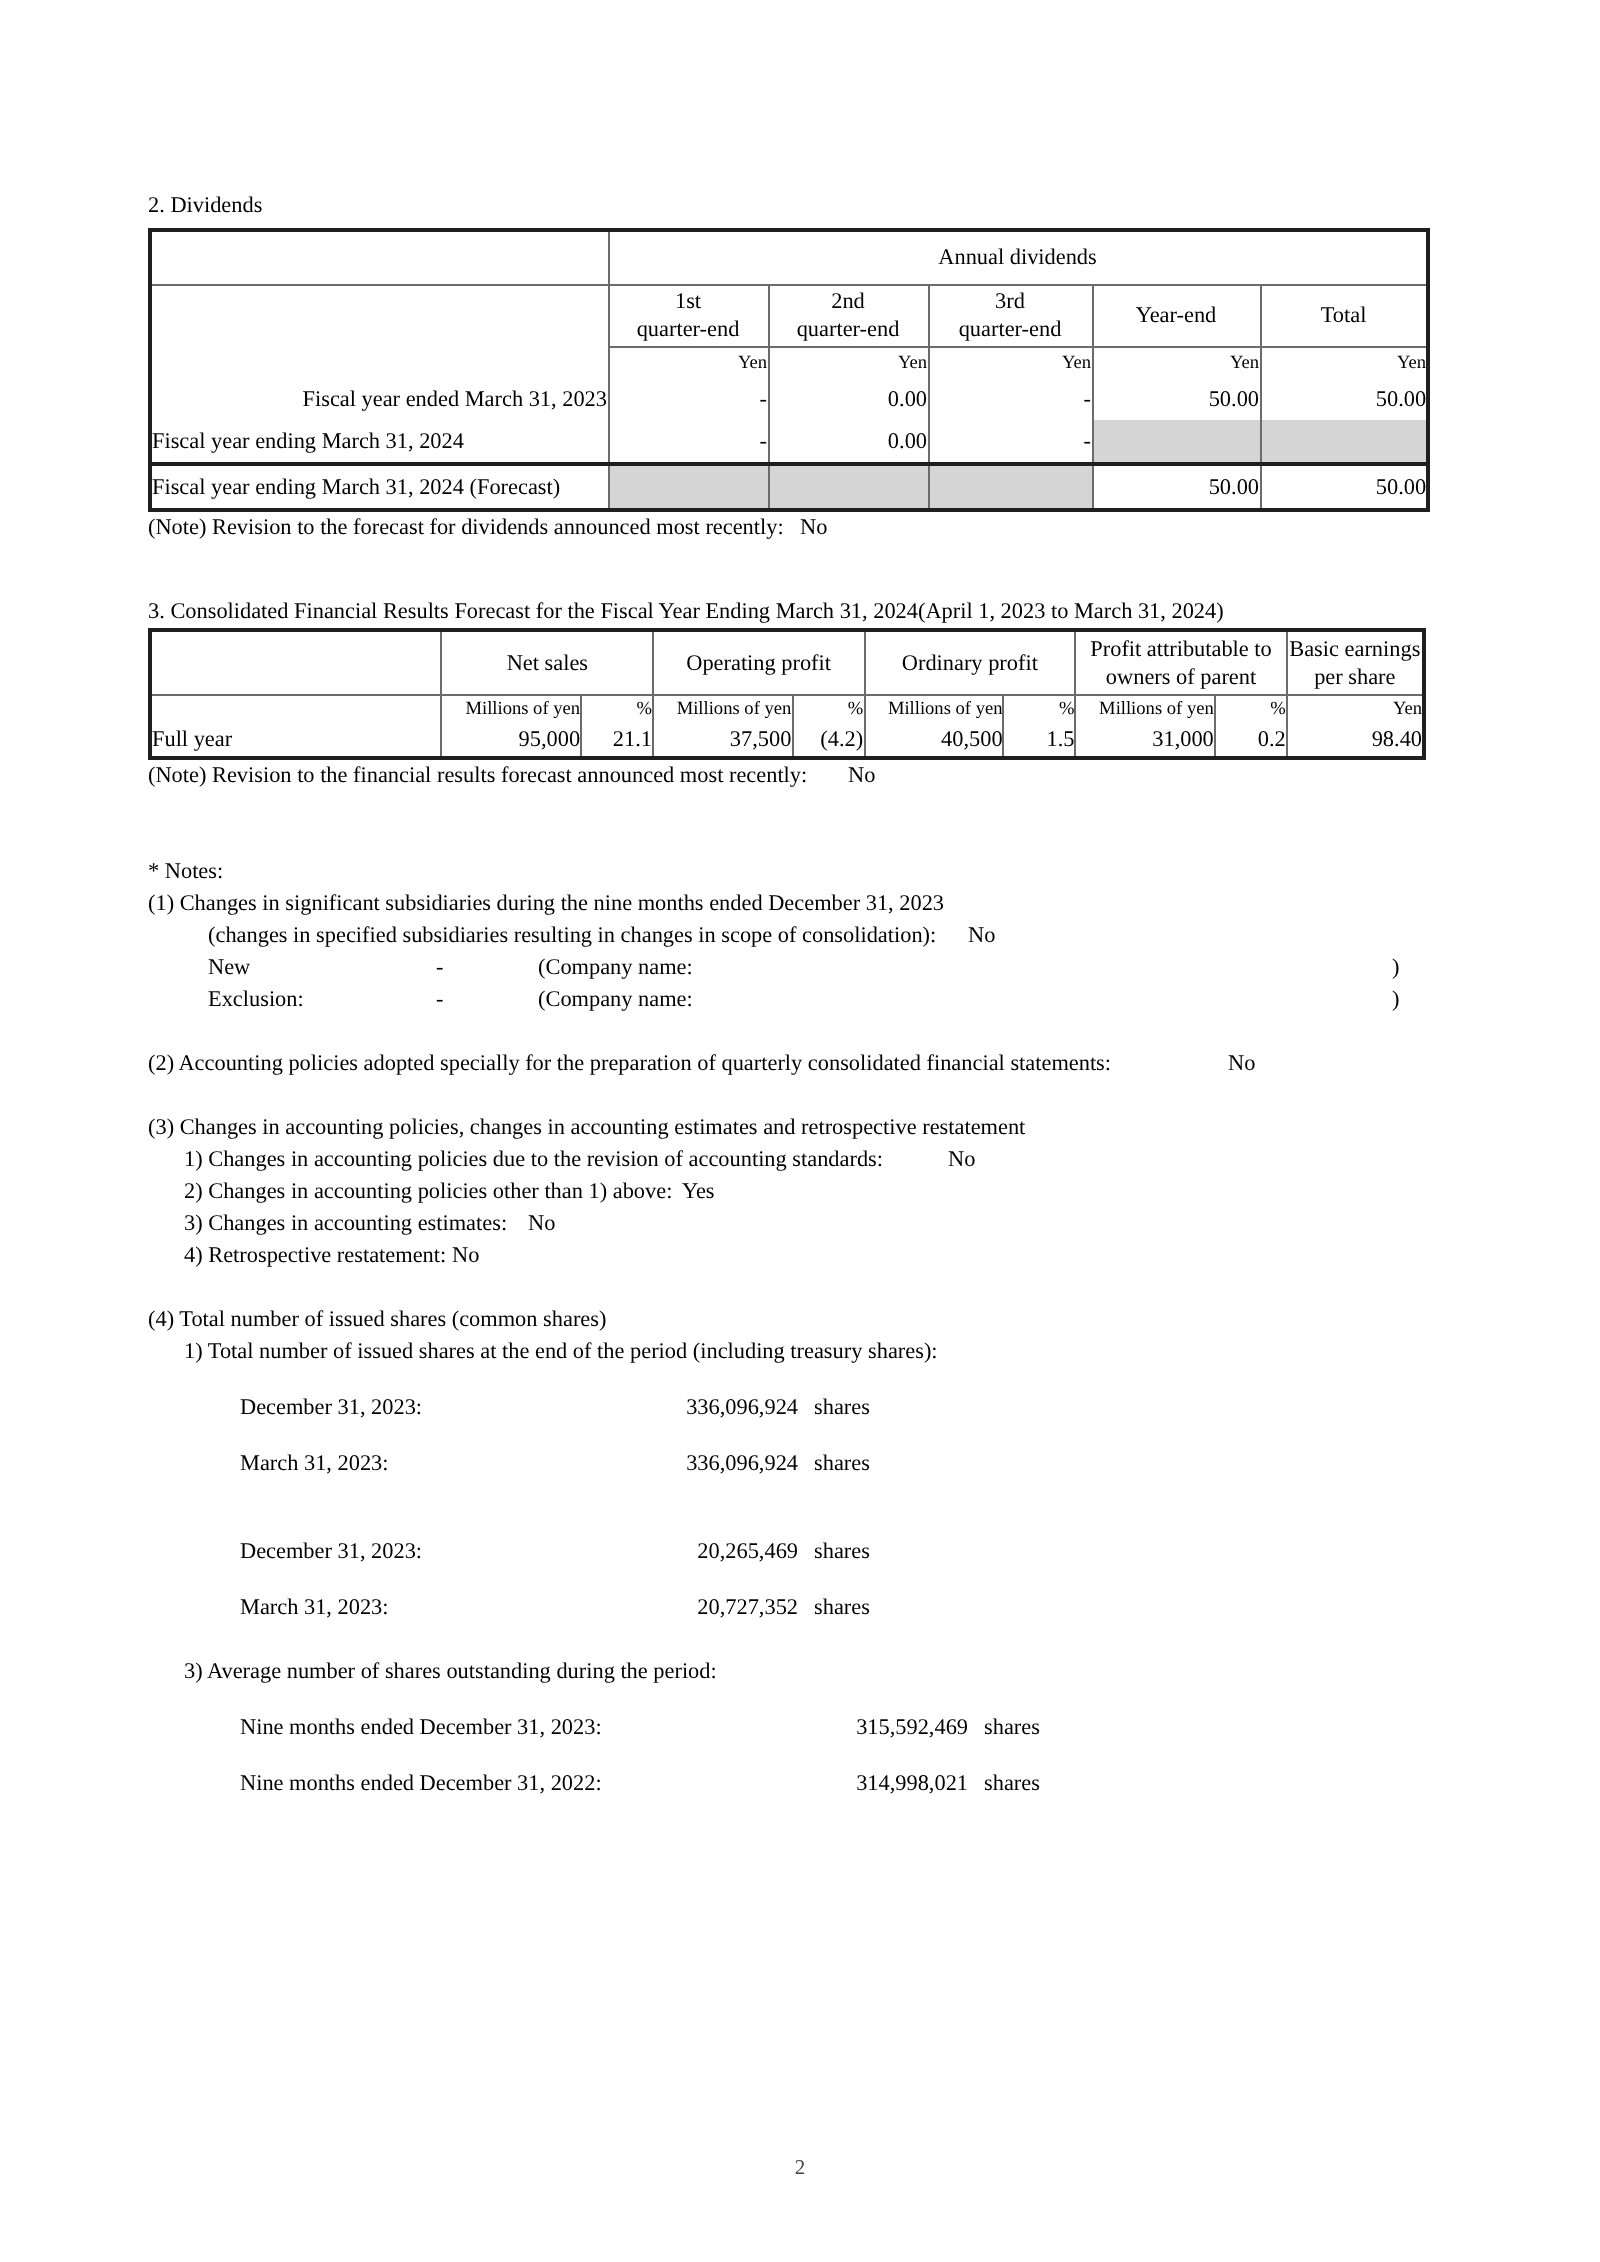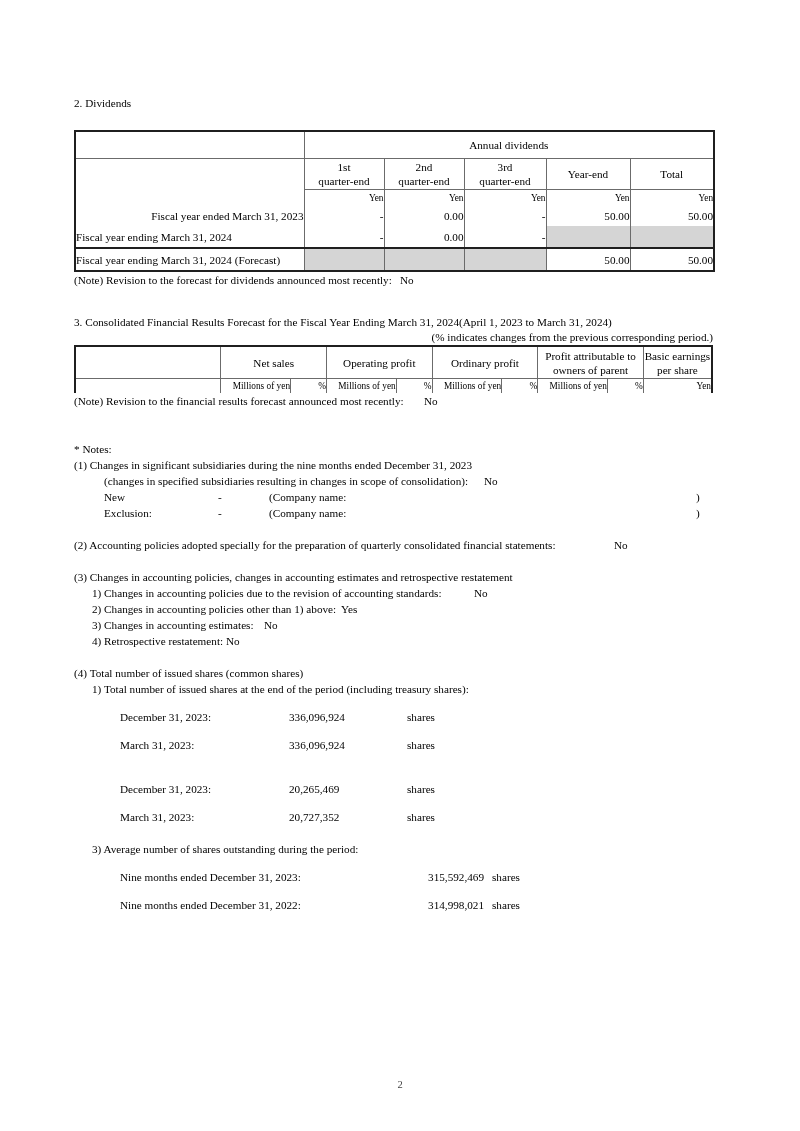--- a/index.html
+++ b/index.html
@@ -30,21 +30,21 @@
     width: 640px;
   }
 
   
   .line {
     line-height: 16px;
     white-space: pre;
   }
   .sec-head {
     line-height: 16px;
-    margin-bottom: 19px;
+    margin-bottom: 3px;
     white-space: pre;
   }
   .spacer-md { height: 16px; }
   .spacer-lg { height: 26px; }
 
   
   table.doc {
     border-collapse: collapse;
     table-layout: fixed;
     font-size: 11.2px;
@@ -112,21 +112,21 @@
   .ind4 { padding-left: 46px; margin-top: 12px; }
 
   .kv { position: relative; white-space: pre; line-height: 16px; }
   .kv .v { position: absolute; }
 
   .co-dash { position: absolute; left: 144px; }
   .co-open { position: absolute; left: 195px; }
   .co-close { position: absolute; left: 622px; }
 
   .shares-row { position: relative; line-height: 16px; white-space: pre; }
-  .shares-row .amt { position: absolute; left: 215px; width: 110px; }
+  .shares-row .amt { position: absolute; left: 215px; width: 110px; text-align: right; }
   .shares-row .unitword { position: absolute; left: 333px; }
   .shares-row.wide .amt { left: 300px; width: 110px; text-align: right; }
   .shares-row.wide .unitword { left: 418px; }
 
   #page-number {
     position: absolute;
     left: 0;
     top: 1079px;
     width: 800px;
     text-align: center;
@@ -197,21 +197,20 @@
       <td class="num thick-top thick-bottom outer-r">50.00</td>
     </tr>
   </tbody>
       </table>
 
   <div class="line kv"><span>(Note) Revision to the forecast for dividends announced most recently:</span><span class="v" style="left:326px">No</span></div>
 
   <div class="spacer-lg"></div>
 
   <div class="line">3. Consolidated Financial Results Forecast for the Fiscal Year Ending March 31, 2024(April 1, 2023 to March 31, 2024)</div>
-  <div class="note-pct">(% indicates changes from the previous corresponding period.)</div>
 
   <table class="doc" id="forecast-table">
     <colgroup>
       <col class="f0">
       <col class="fv">
           <col class="fp">
       <col class="fv">
           <col class="fp">
       <col class="fv">
           <col class="fp">
@@ -233,20 +232,32 @@
       <td class="unit nb-b">Millions of yen</td>
       <td class="unit nb-b">%</td>
       <td class="unit nb-b">Millions of yen</td>
       <td class="unit nb-b">%</td>
       <td class="unit nb-b">Millions of yen</td>
       <td class="unit nb-b">%</td>
       <td class="unit nb-b">Millions of yen</td>
       <td class="unit nb-b cap">%</td>
       <td class="unit nb-b outer-r">Yen</td>
     </tr>
+    <tr class="vrow">
+      <td class="lbl outer-l nb-t thick-bottom">Full year</td>
+      <td class="num nb-t thick-bottom">95,000</td>
+      <td class="num nb-t thick-bottom">21.1</td>
+      <td class="num nb-t thick-bottom">37,500</td>
+      <td class="num nb-t thick-bottom">(4.2)</td>
+      <td class="num nb-t thick-bottom">40,500</td>
+      <td class="num nb-t thick-bottom">1.5</td>
+      <td class="num nb-t thick-bottom">31,000</td>
+      <td class="num nb-t thick-bottom">0.2</td>
+      <td class="num nb-t thick-bottom outer-r">98.40</td>
+    </tr>
   </tbody>
       </table>
 
   <div class="line kv"><span>(Note) Revision to the financial results forecast announced most recently:</span><span class="v" style="left:350px">No</span></div>
 
   <div class="spacer-lg"></div>
   <div style="height:6px"></div>
 
   <div class="line">* Notes:</div>
 

